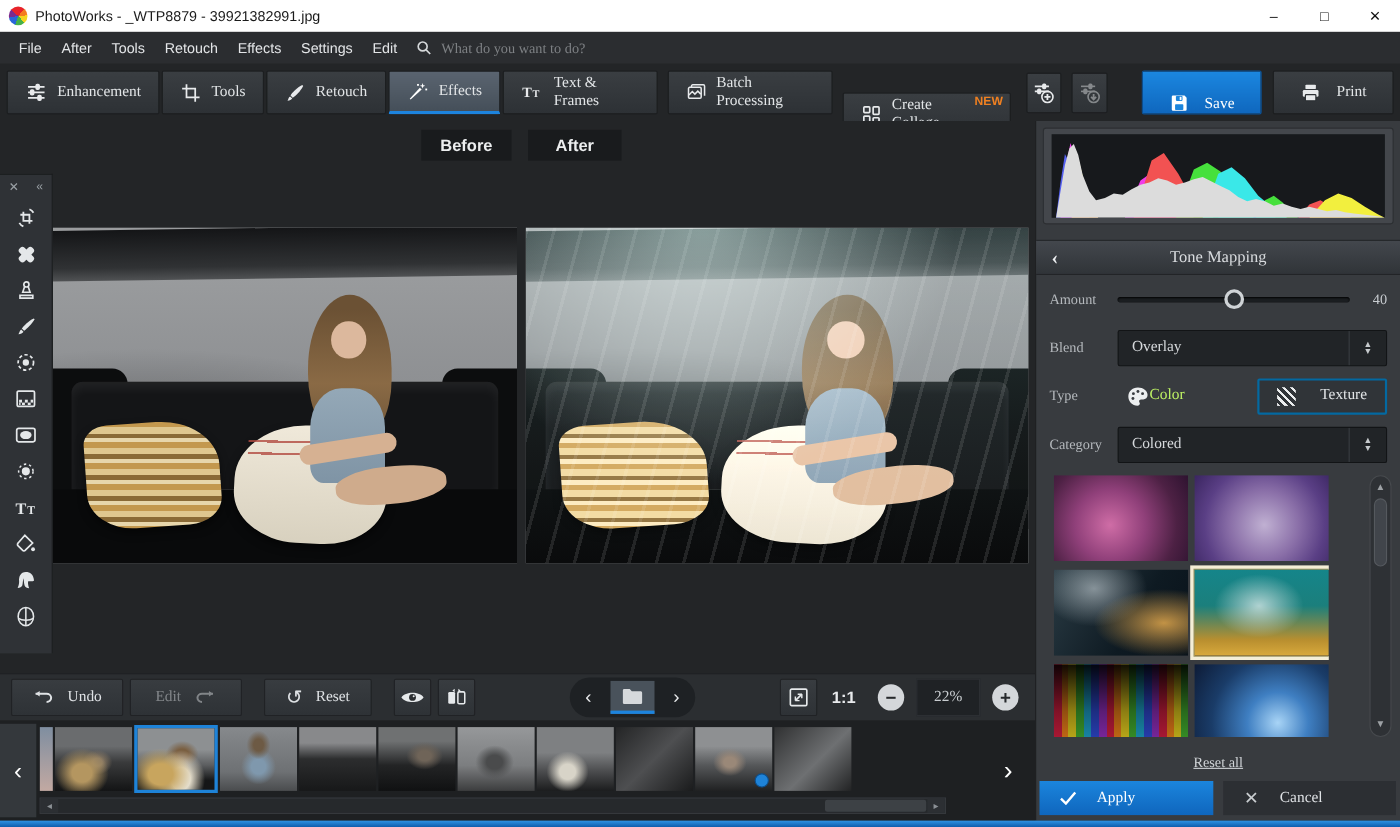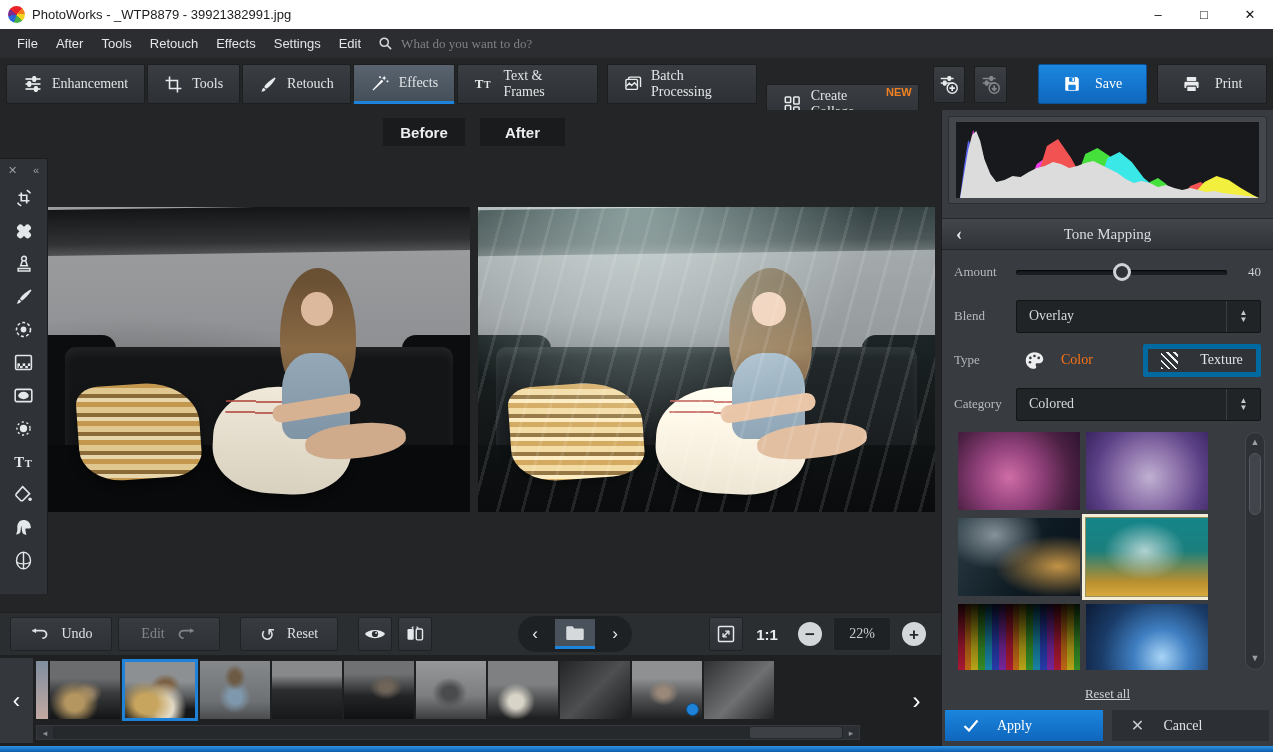--- a/index.html
+++ b/index.html
@@ -193,22 +193,22 @@
   .slider-track { width:100%; height:5px; background:#1c1f22; border-radius:3px; box-shadow:inset 0 1px 2px #000; }
   .slider-handle { position:absolute; left:46%; top:0; width:18px; height:18px; border-radius:50%;
     background:#2e3236; border:3px solid #cfd3d6; }
   .slider-val { width:34px; text-align:right; font-size:13px; color:#c9cdd1; }
   .dropdown { flex:1; height:33px; background:#212427; border:1px solid #121416; border-radius:2px;
     display:flex; align-items:center; }
   .dd-value { flex:1; padding-left:12px; font-size:14px; color:#d6d9dc; }
   .dd-spin { width:34px; height:100%; border-left:1px solid #3a3e42; display:flex; flex-direction:column;
     align-items:center; justify-content:center; color:#c6cacd; font-size:8px; line-height:7px; }
   .type-row .palette-ic { margin-left:8px; }
-  .type-color-lbl { margin-left:16px; font-size:14px; color:#f97316; }
-  .texture-btn { margin-left:auto; width:118px; height:33px; background:#303438; border:5px solid #0369a1;
+  .type-color-lbl { font-size:14px; color:#bef264; }
+  .texture-btn { margin-left:auto; width:118px; height:33px; background:#303438; border:2px solid #0369a1;
     border-radius:2px; display:flex; align-items:center; justify-content:center; gap:22px;
     font-size:14px; color:#e2e5e7; }
   .hatch { width:17px; height:17px;
     background:repeating-linear-gradient(45deg,#eceeef 0 2px,transparent 2px 5px); }
   .tex-grid { position:relative; margin:6px 0 0 16px; width:250px; height:238px; overflow:hidden;
     display:grid; grid-template-columns:122px 122px; grid-auto-rows:78px; gap:8px 6px; }
   .tile { width:122px; height:78px; }
   .tile.selected { box-shadow:0 0 0 1px #96905e, 0 0 0 4px #f4eed6; }
   .tile1 { background:radial-gradient(circle at 42% 58%, #cf6da6, #90407a 38%, #4d2144 72%, #2e1330); }
   .tile2 { background:radial-gradient(circle at 52% 58%, #c0b0d2, #8a6fa8 40%, #5a3f85 70%, #3a2560); }
@@ -354,21 +354,21 @@
           <g stroke="#e8eaec" stroke-width="1.6" fill="#e8eaec">
             <line x1="3" y1="6" x2="17" y2="6"></line>
             <rect x="11" y="4" width="2.6" height="4" rx=".8"></rect>
             <line x1="3" y1="11" x2="17" y2="11"></line>
             <rect x="6" y="9" width="2.6" height="4" rx=".8"></rect>
           </g>
           <circle cx="15.5" cy="16.5" r="5.5" fill="none" stroke="#e8eaec" stroke-width="1.6"></circle>
           <path d="M15.5 13.5 v5 M13 16.5 l2.5 2.5 2.5-2.5" fill="none" stroke="#e8eaec" stroke-width="1.8"></path>
         </svg>
     </div>
-    <div class="big-btn save-btn serif" style="margin-left:22px;">
+    <div class="big-btn save-btn serif" style="margin-left:22px;align-items:flex-end;">
       <svg width="18" height="18" viewBox="0 0 24 24" fill="#ffffff">
           <path d="M3 4 a1.5 1.5 0 0 1 1.5-1.5 h14 L21 5 v14.5 a1.5 1.5 0 0 1-1.5 1.5 h-15 A1.5 1.5 0 0 1 3 19.5 Z"></path>
           <rect x="8" y="3" width="8" height="6" rx="1" fill="#1b85dd"></rect>
           <rect x="12.6" y="4" width="2.2" height="4" fill="#ffffff"></rect>
           <rect x="7" y="13" width="10" height="7" rx="1" fill="#1b85dd"></rect>
         </svg>
       <span>Save</span>
     </div>
     <div class="big-btn print-btn serif">
       <svg width="19" height="19" viewBox="0 0 24 24" fill="#e8eaec">

